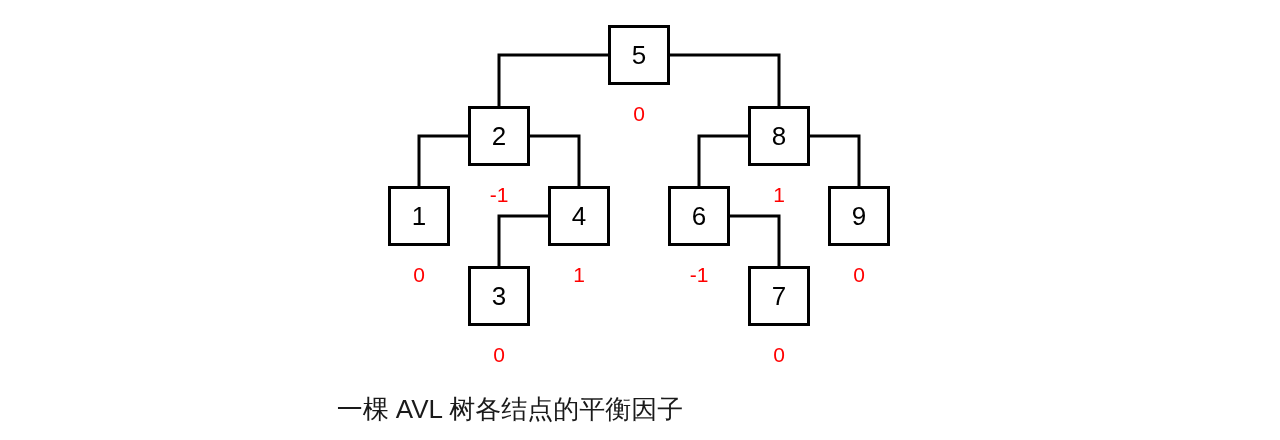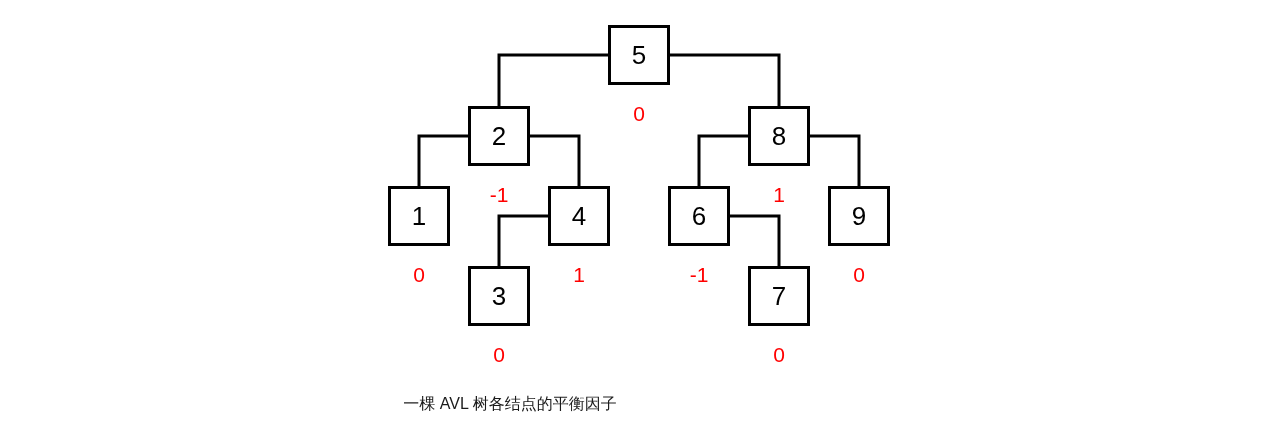--- a/index.html
+++ b/index.html
@@ -51,21 +51,21 @@
     text-align: center;
     z-index: 3;
     user-select: none;
   }
   #caption {
     position: absolute;
     left: 0;
     width: 1020px;
     text-align: center;
     font-family: "Liberation Sans", "DejaVu Sans", sans-serif;
-    font-size: 16px;
+    font-size: 26px;
     line-height: 1.2;
     color: #1a1a1a;
     user-select: none;
   }
 </style>
 </head>
 <body>
 
 <div id="figure">
 

